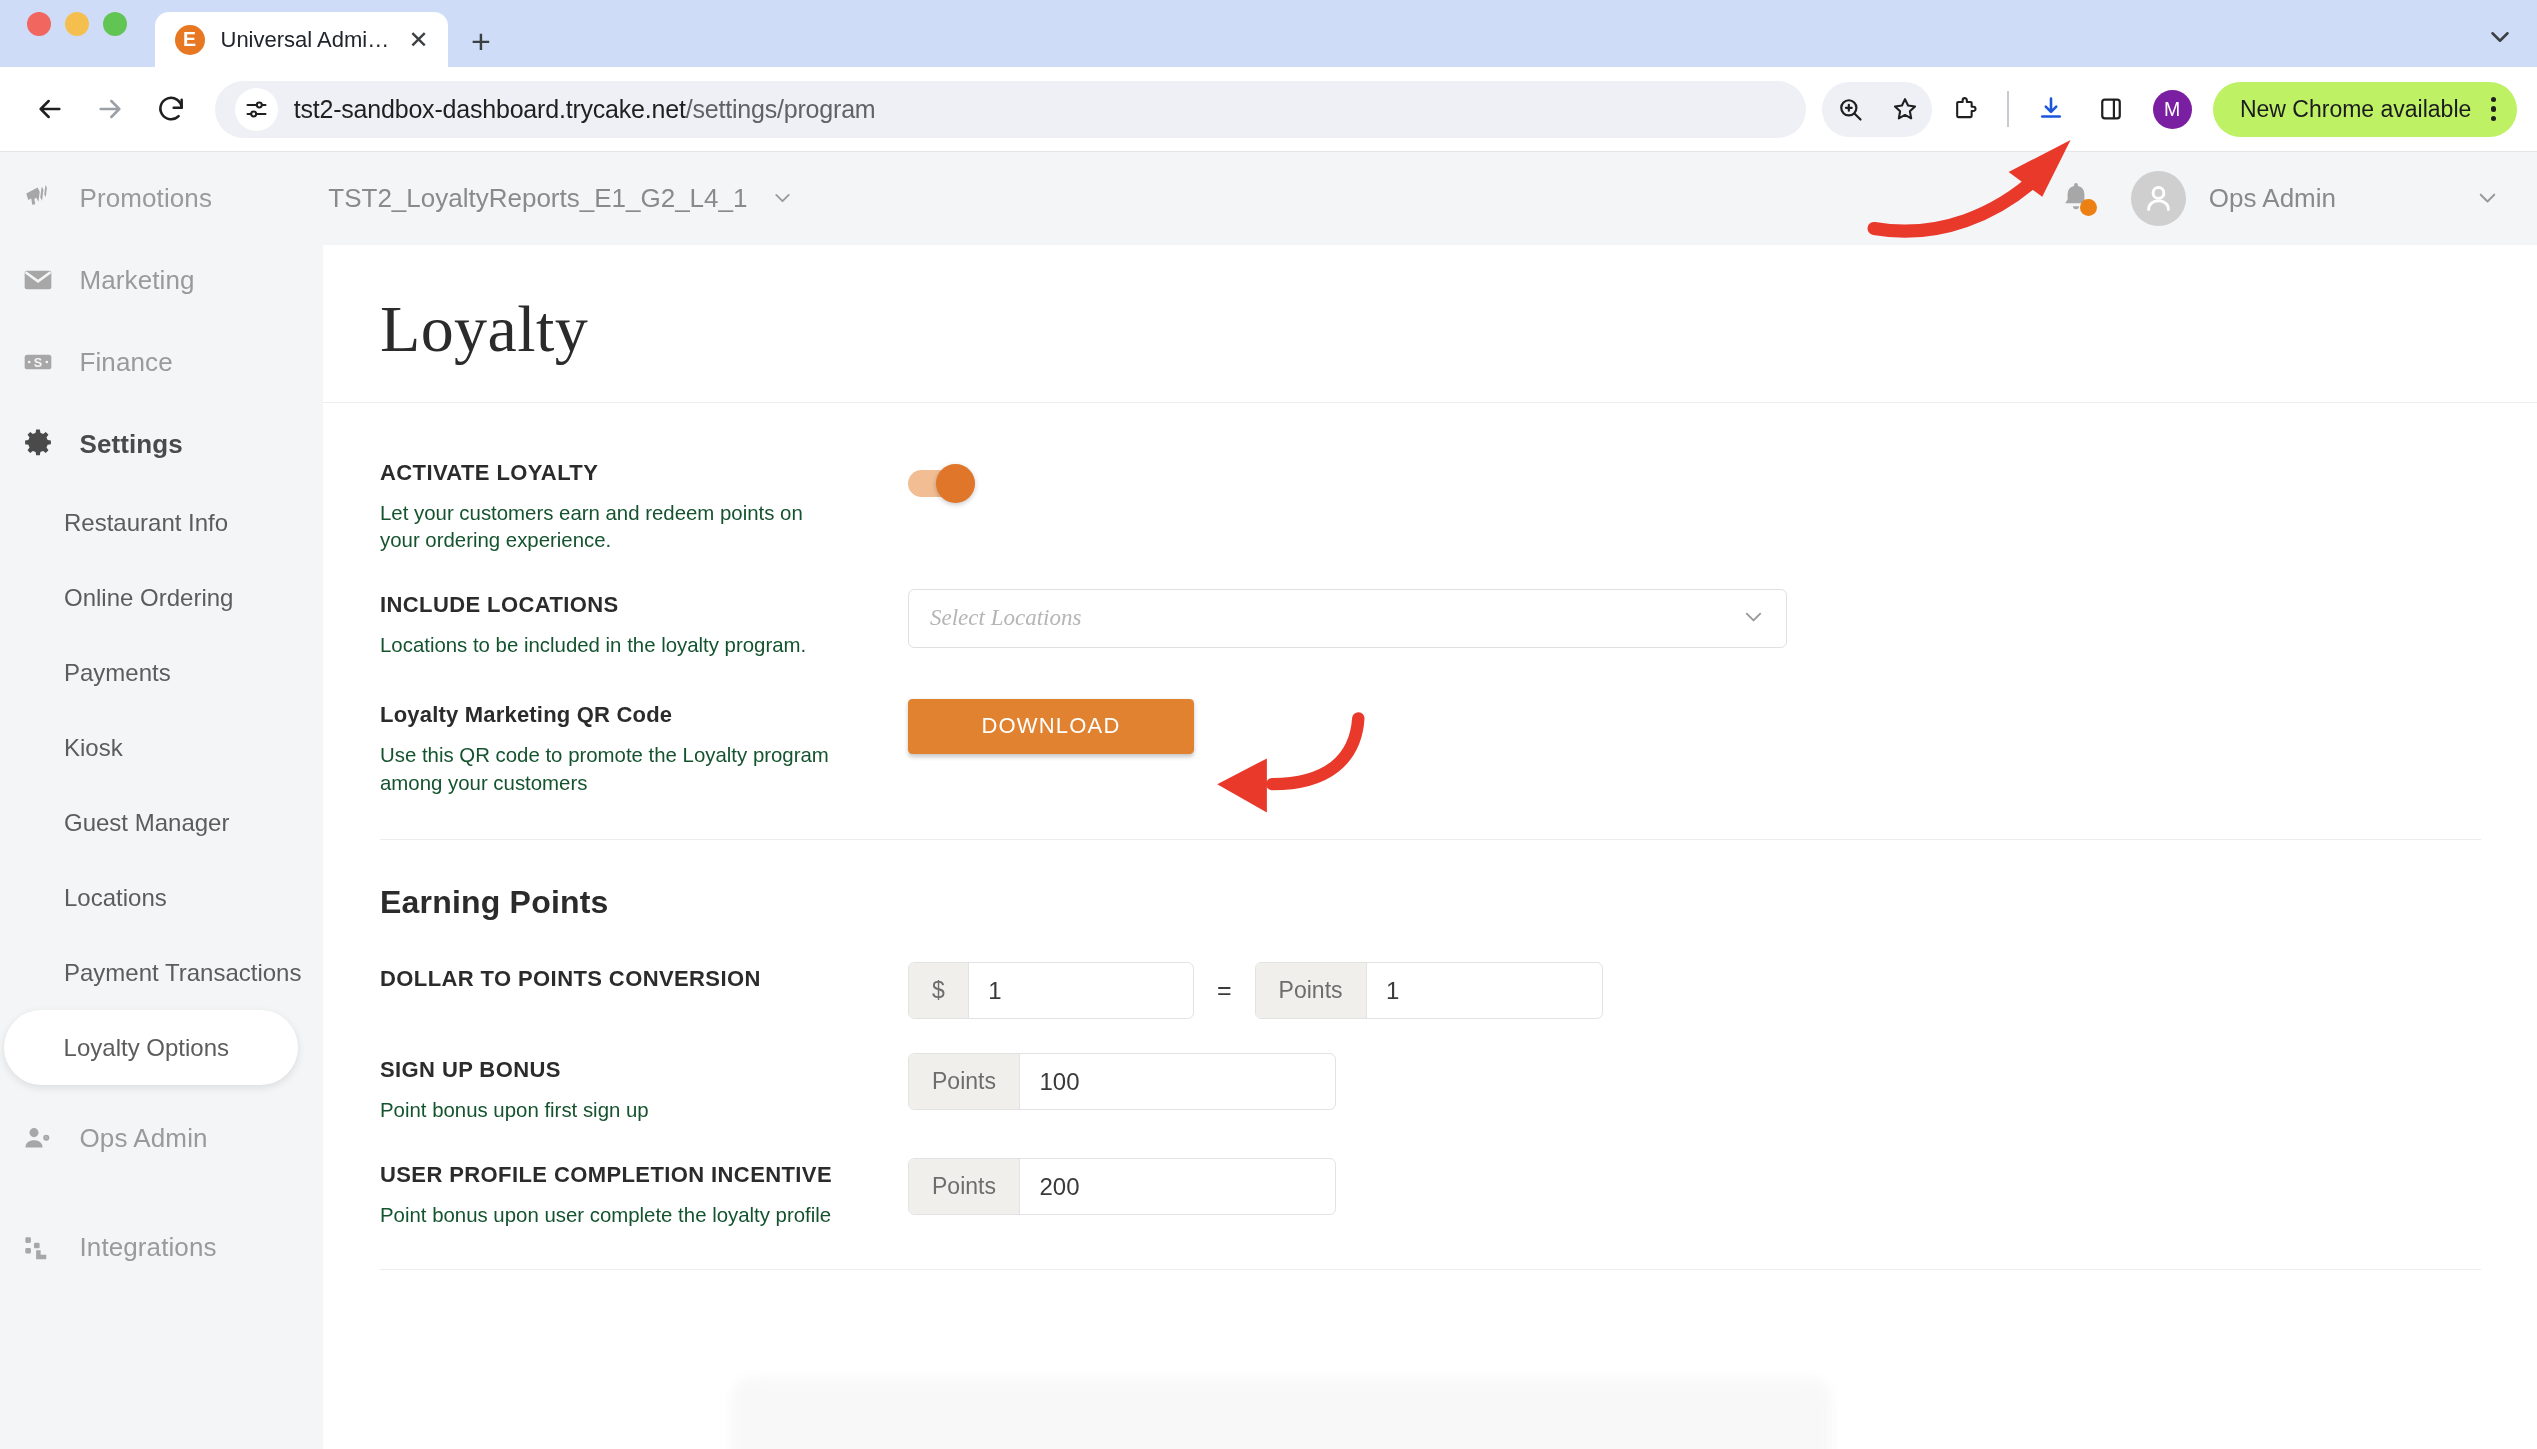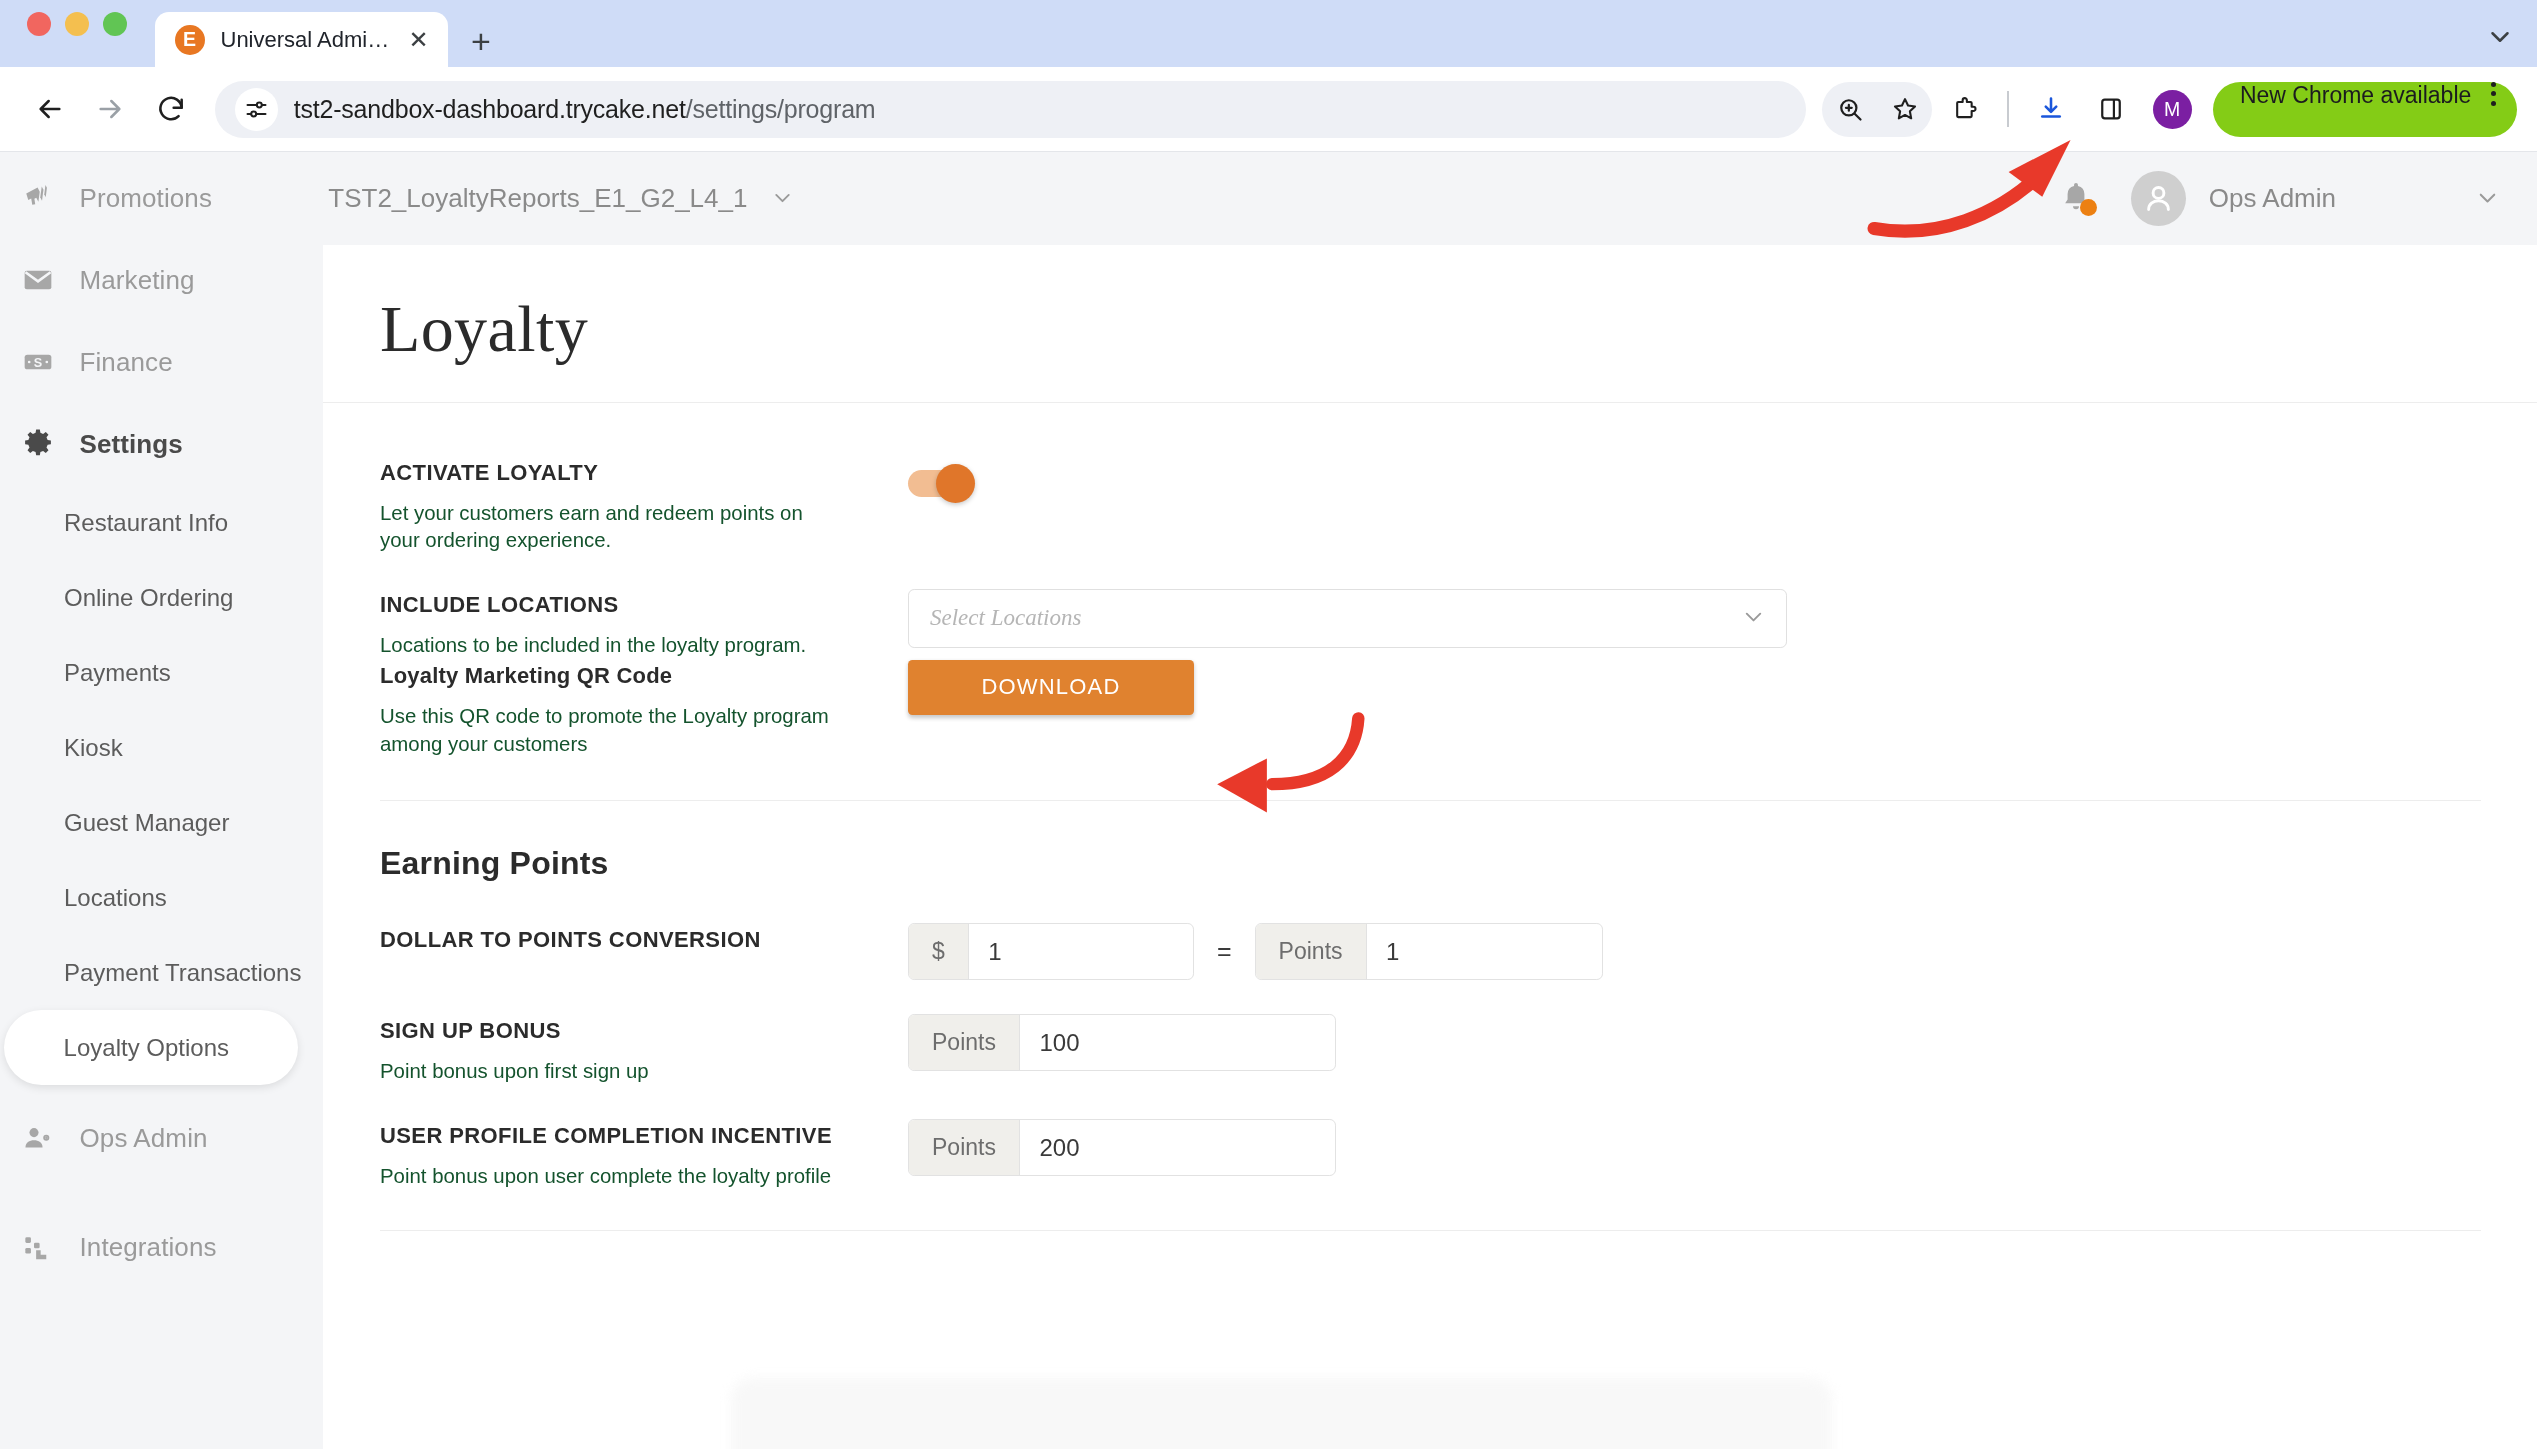--- a/index.html
+++ b/index.html
@@ -87,22 +87,22 @@
   .tb-pill { display: flex; align-items: center; background: #eef0f5; border-radius: 30px; }
   .tbbtn { width: 55px; height: 55px; display: flex; align-items: center; justify-content: center; cursor: pointer; border-radius: 50%; }
   .divider-v { width: 1.8px; height: 36px; background: #c8cbd0; margin: 0 9px; }
   .avatar-m {
     width: 39px; height: 39px; border-radius: 50%;
     background: #7b1fa2; color: #fff;
     font-size: 19.5px; display: flex; align-items: center; justify-content: center;
     margin: 0 9px; cursor: pointer;
   }
   .chrome-pill {
-    display: flex; gap: 12.4px;
-    background: #84cc16; border-radius: 30px;
+    display: flex; align-items: center; gap: 12.4px;
+    background: #bef264; border-radius: 30px;
     height: 55px; padding: 0 14px 0 27px;
     margin-left: 7px; cursor: pointer;
   }
   .chrome-pill span { font-size: 23px; color: #1b1b1f; white-space: nowrap; }
   .kebab { display: flex; flex-direction: column; gap: 4.4px; padding: 0 7px; }
   .kebab i { width: 5.3px; height: 5.3px; border-radius: 50%; background: #1f1f1f; display: block; }
 
   
   .app { display: flex; height: calc(1449px - 67px - 85px); background: #ffffff; }
 
@@ -464,21 +464,21 @@
             <div class="lab-caps">ACTIVATE LOYALTY</div>
             <div class="lab-desc">Let your customers earn and redeem points on your ordering experience.</div>
           </div>
           <div class="row-field">
             <div class="toggle">
                 <span class="knob"></span>
               </div>
           </div>
         </div>
 
-        <div class="row" style="">
+        <div class="row" style="margin-bottom:39px;">
           <div class="row-label">
             <div class="lab-caps">INCLUDE LOCATIONS</div>
             <div class="lab-desc">Locations to be included in the loyalty program.</div>
           </div>
           <div class="row-field">
             <div class="select">
               <span class="ph">Select Locations</span>
               <span class="chev">
                 <svg width="27" height="27" viewBox="0 0 24 24">
                     <path d="M6 9.5l6 6 6-6" fill="none" stroke="#9a9a9a" stroke-width="1.7" stroke-linecap="round" stroke-linejoin="round"></path>

